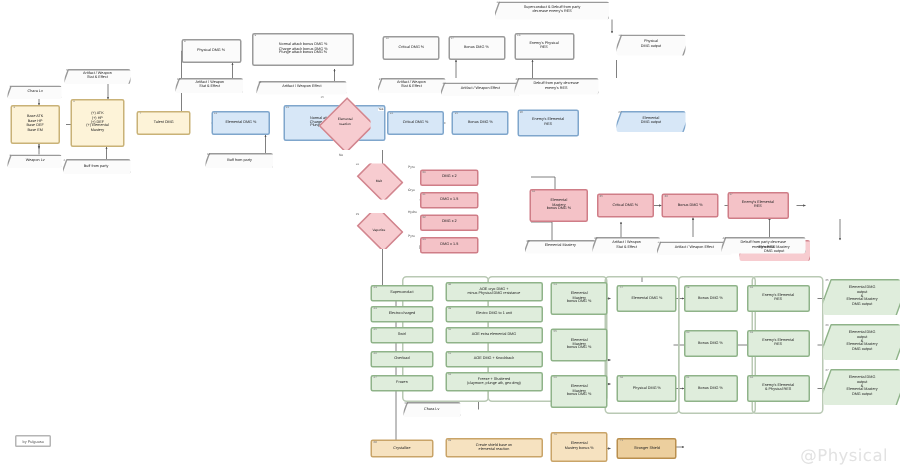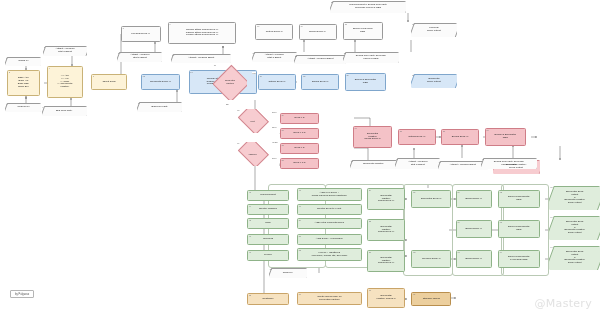--- a/index.html
+++ b/index.html
@@ -346,14 +346,14 @@
   <div id="edgelabels">
       <div class="edgelabel" style="left: 225.564px; top: 103px;">No</div>
       <div class="edgelabel" style="left: 251.729px; top: 72px;">Yes</div>
       <div class="edgelabel" style="left: 271.579px; top: 111px;">Pyro</div>
       <div class="edgelabel" style="left: 271.579px; top: 126px;">Cryo</div>
       <div class="edgelabel" style="left: 271.579px; top: 141px;">Hydro</div>
       <div class="edgelabel" style="left: 271.579px; top: 157px;">Pyro</div>
     </div>
 
   <div class="legend">by Pulguoso</div>
-  <div class="watermark">@Mastery</div>
+  <div class="watermark">@Physical</div>
 </div>
 
 </body></html>

